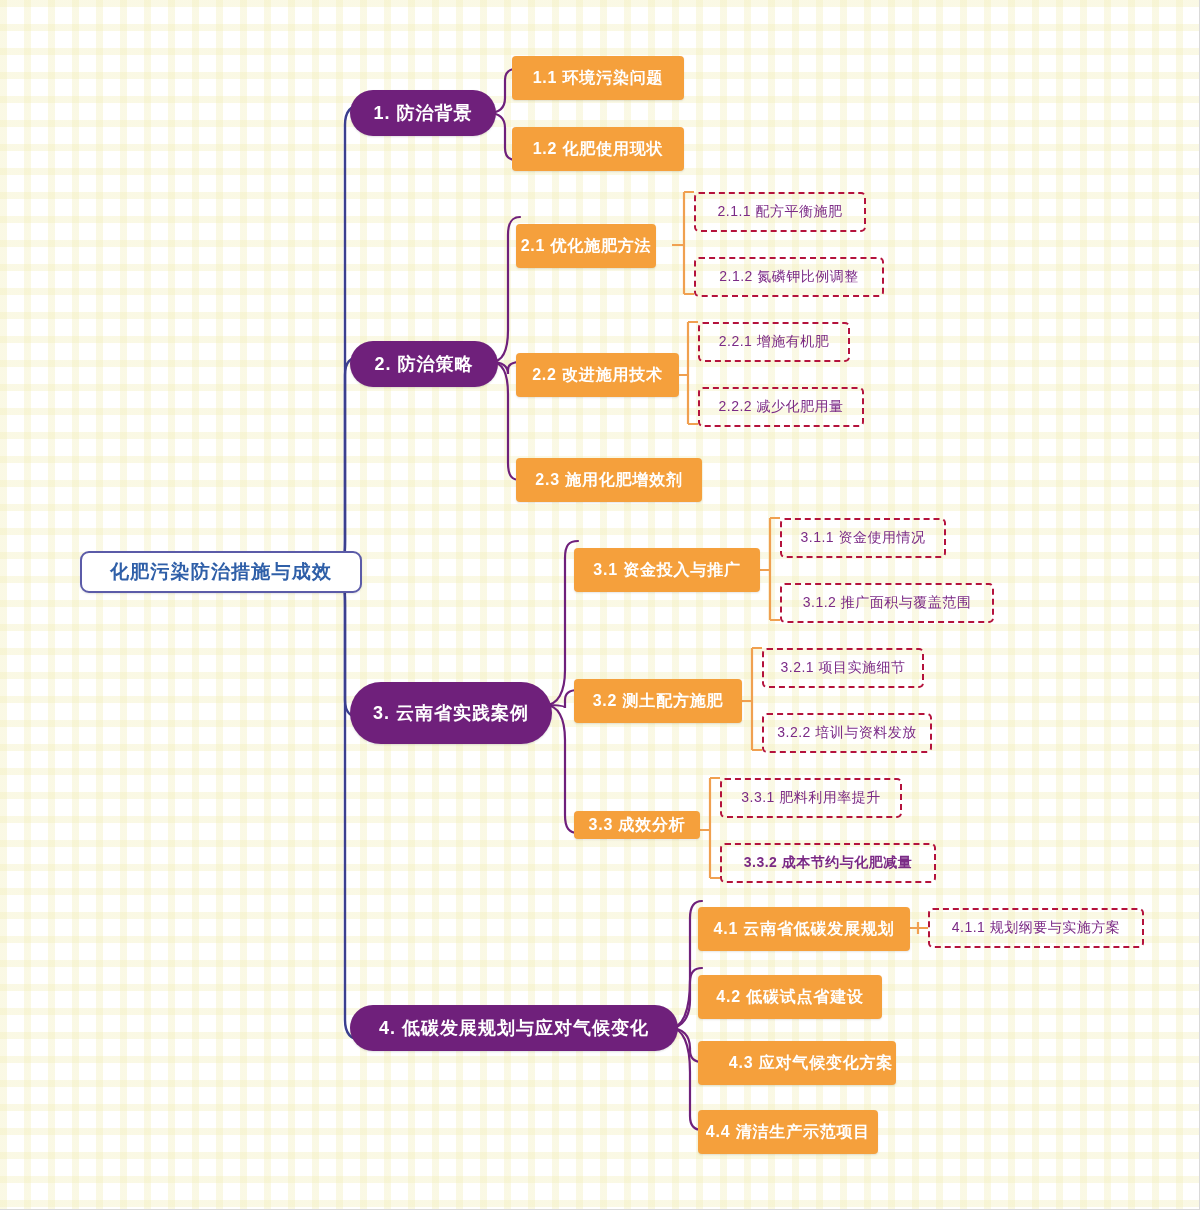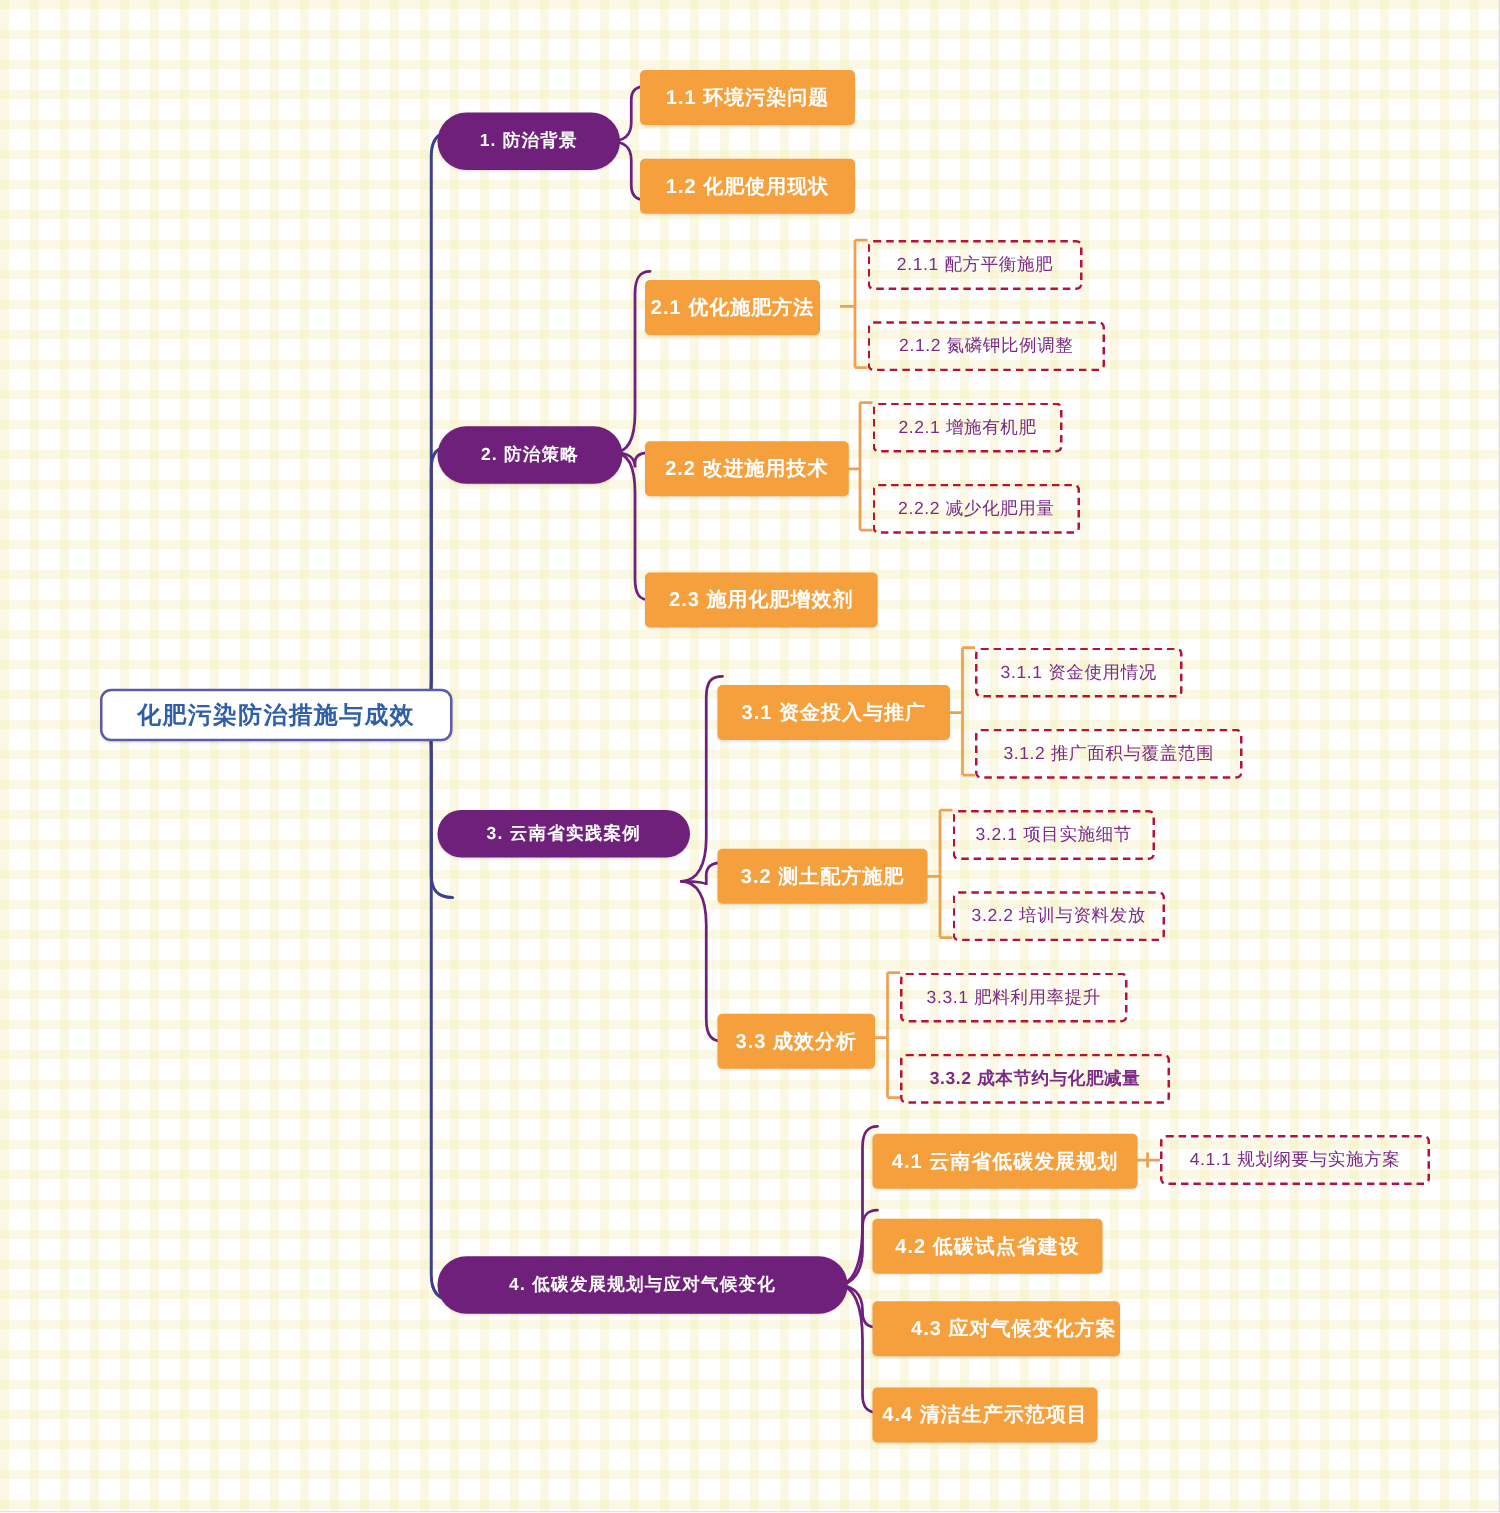--- a/index.html
+++ b/index.html
@@ -50,21 +50,21 @@
     font-weight: bold;
     letter-spacing: 1.2px;
     box-shadow: 0 1px 2px rgba(0,0,0,0.10);
   }
 
   
   .node.lvl1 {
     background: #6f207b;
     border-radius: 999px;
     color: #ffffff;
-    font-size: 14px;
+    font-size: 18px;
     font-weight: bold;
     letter-spacing: 1px;
     box-shadow: 0 1px 2px rgba(0,0,0,0.12);
   }
 
   
   .node.lvl2 {
     background: #f5a03c;
     border-radius: 4px;
     color: #ffffff;
@@ -179,21 +179,21 @@
     <span>2.2.1 增施有机肥</span>
   </div>
   <div class="node lvl3" style="left:698px; top:387px; width:166px; height:40px;">
     <span>2.2.2 减少化肥用量</span>
   </div>
 
   <div class="node lvl2" style="left:516px; top:458px; width:186px; height:44px;">
     <span>2.3 施用化肥增效剂</span>
   </div>
 
-  <div class="node lvl1" style="left:350px; top:648px; width:202px; height:38px;">
+  <div class="node lvl1" style="left:350px; top:682px; width:202px; height:62px;">
     <span>3. 云南省实践案例</span>
   </div>
 
   <div class="node lvl2" style="left:574px; top:548px; width:186px; height:44px;">
     <span>3.1 资金投入与推广</span>
   </div>
   <div class="node lvl3" style="left:780px; top:518px; width:166px; height:40px;">
     <span>3.1.1 资金使用情况</span>
   </div>
   <div class="node lvl3" style="left:780px; top:583px; width:214px; height:40px;">
@@ -203,21 +203,21 @@
   <div class="node lvl2" style="left:574px; top:679px; width:168px; height:44px;">
     <span>3.2 测土配方施肥</span>
   </div>
   <div class="node lvl3" style="left:762px; top:648px; width:162px; height:40px;">
     <span>3.2.1 项目实施细节</span>
   </div>
   <div class="node lvl3" style="left:762px; top:713px; width:170px; height:40px;">
     <span>3.2.2 培训与资料发放</span>
   </div>
 
-  <div class="node lvl2" style="left:574px; top:811px; width:126px; height:44px;">
+  <div class="node lvl2" style="left:574px; top:811px; width:126px; height:28px;">
     <span>3.3 成效分析</span>
   </div>
   <div class="node lvl3" style="left:720px; top:778px; width:182px; height:40px;">
     <span>3.3.1 肥料利用率提升</span>
   </div>
   <div class="node lvl3" style="left:720px; top:843px; width:216px; height:40px;font-weight:bold;">
     <span>3.3.2 成本节约与化肥减量</span>
   </div>
 
   <div class="node lvl1" style="left:350px; top:1005px; width:328px; height:46px;">

